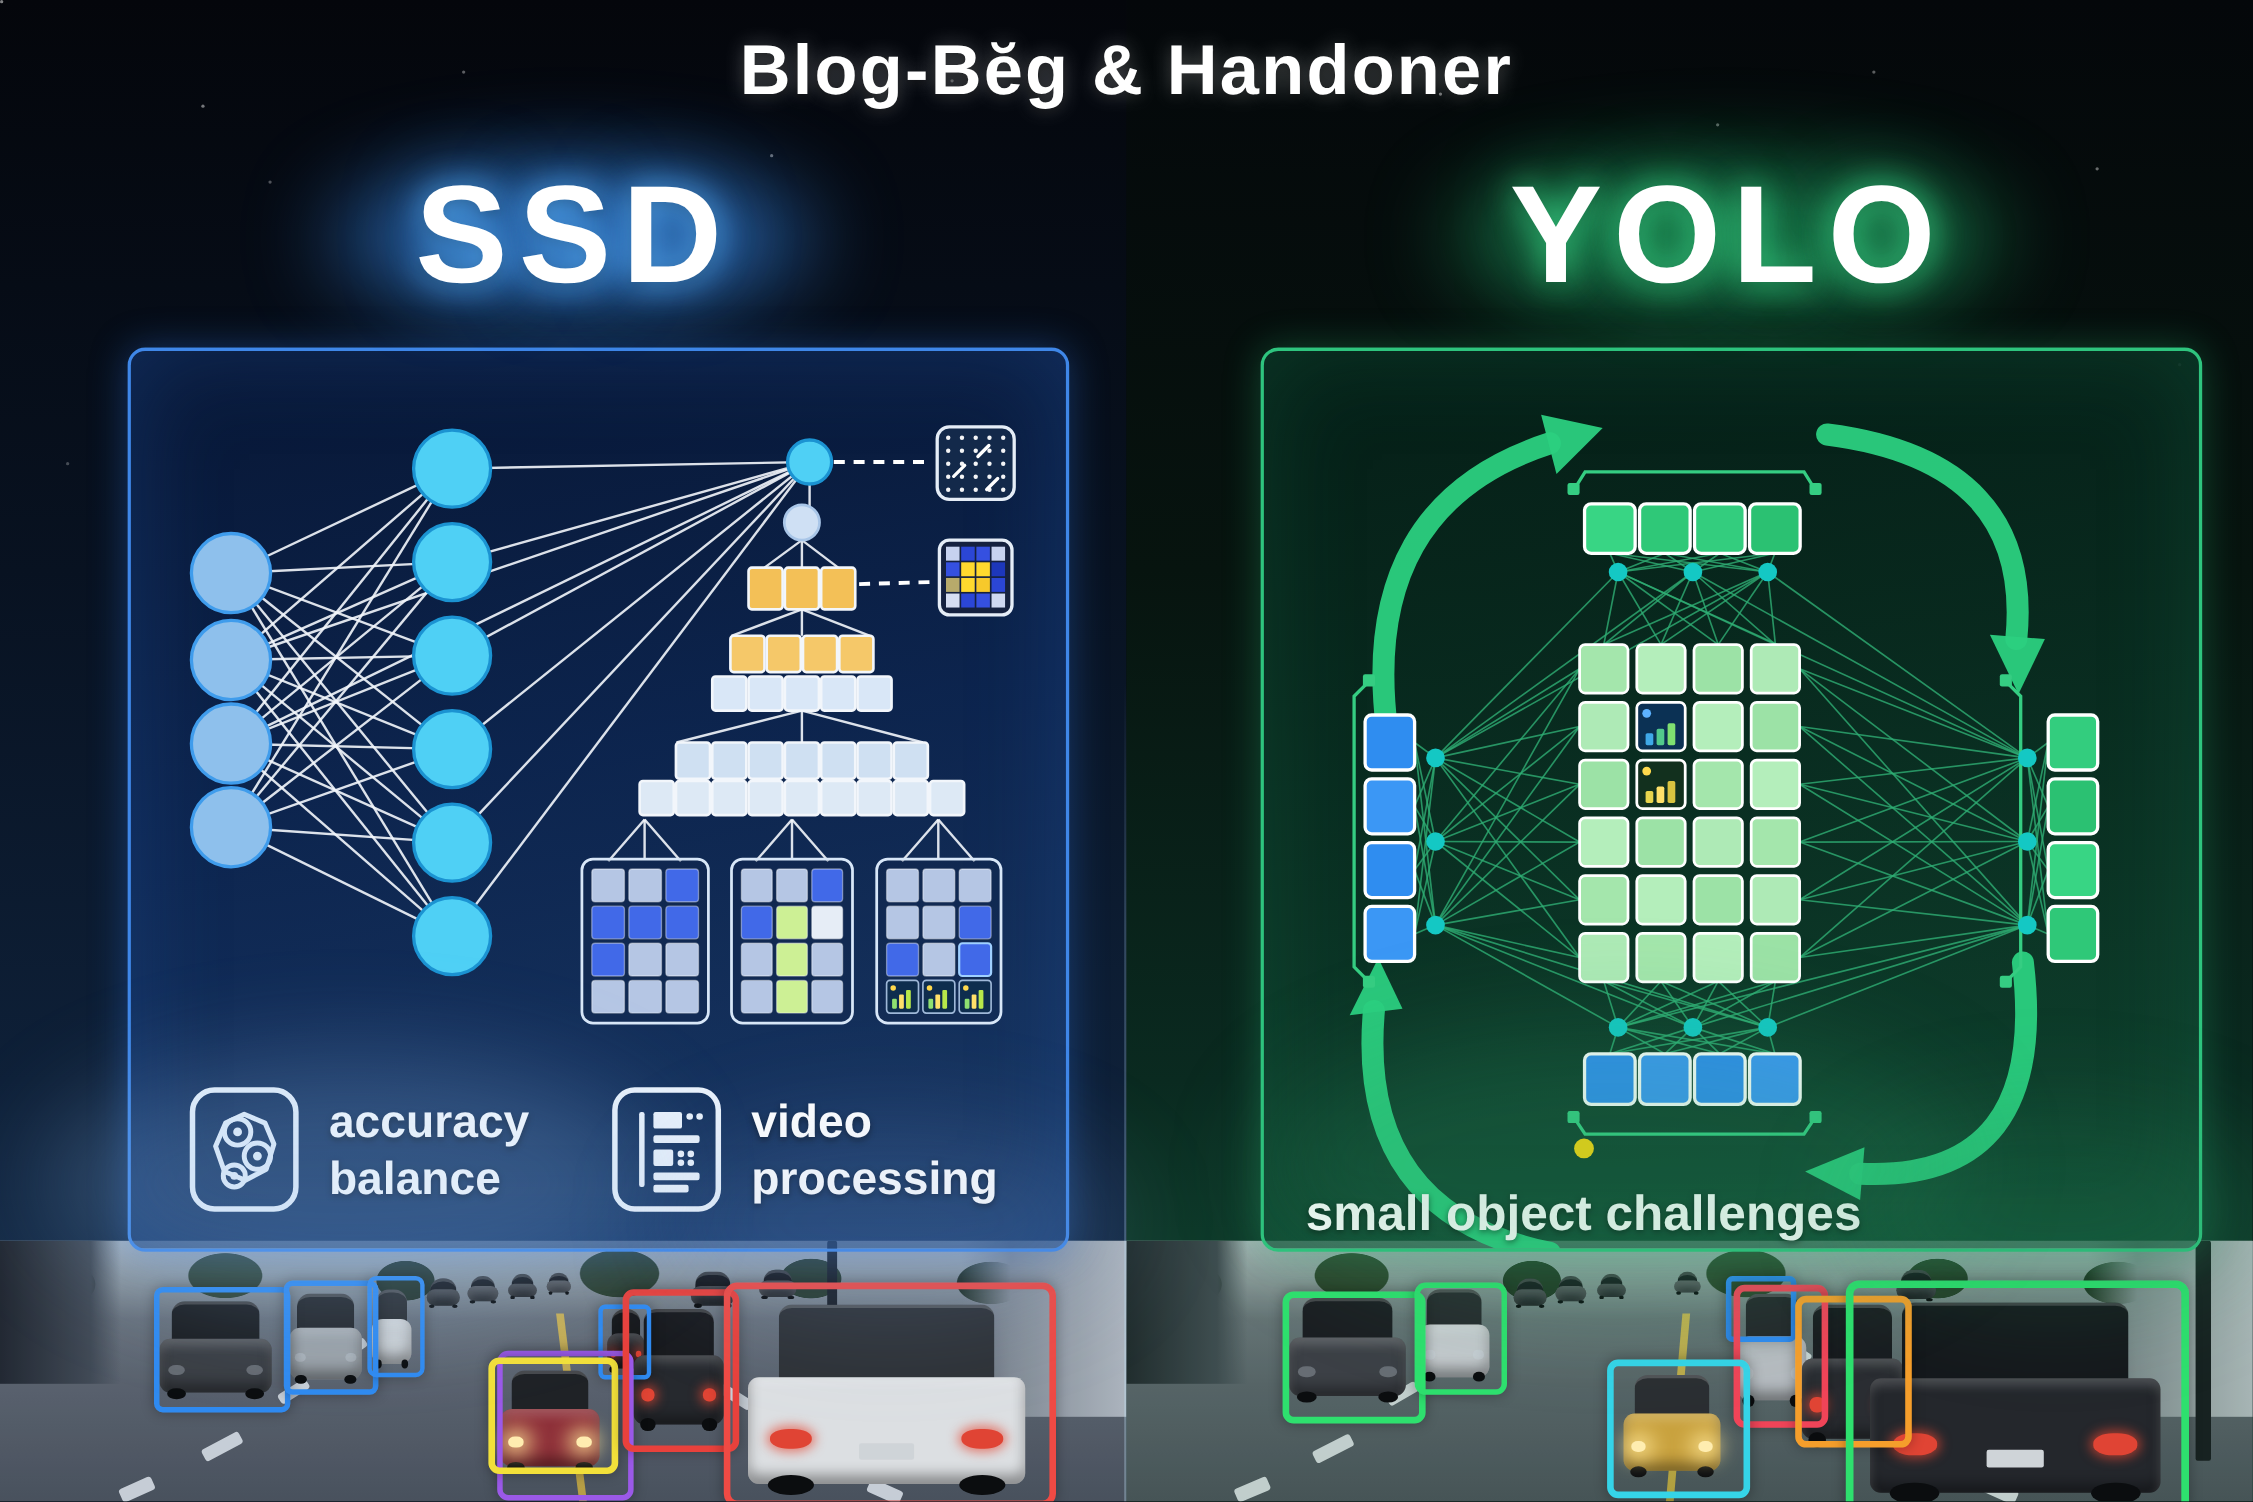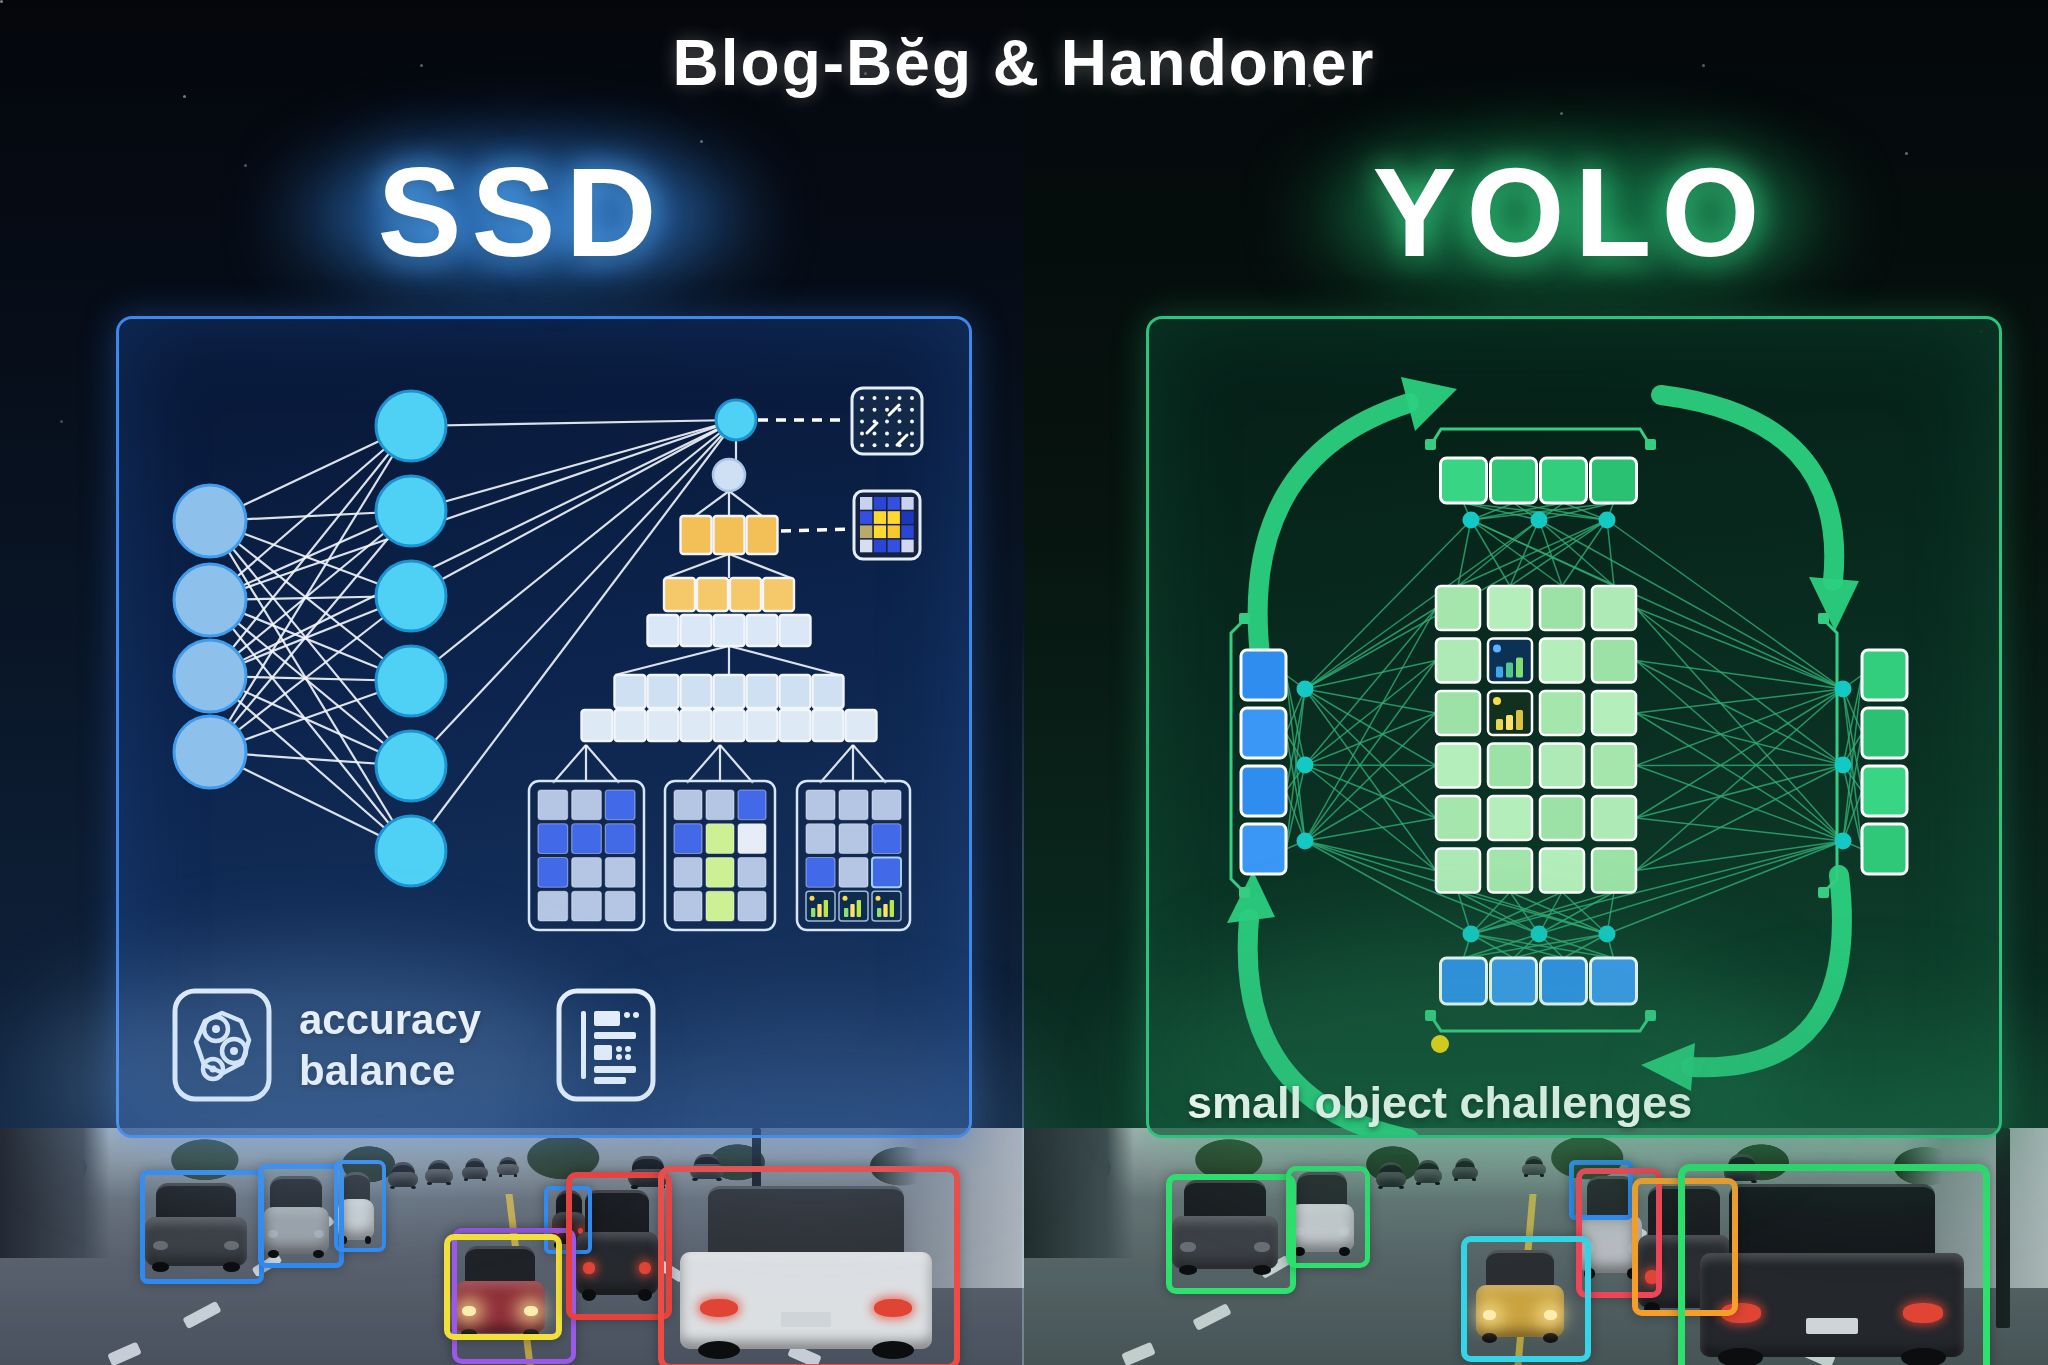--- a/index.html
+++ b/index.html
@@ -540,20 +540,22 @@
         <rect x="39" y="45" width="42" height="7" rx="2" fill="#eaf2fb"></rect>
         <rect x="39" y="58" width="18" height="15" rx="2" fill="#eaf2fb"></rect>
         <circle cx="64" cy="62" r="3" fill="#eaf2fb"></circle>
           <circle cx="73" cy="62" r="3" fill="#eaf2fb"></circle>
         <circle cx="64" cy="70" r="3" fill="#eaf2fb"></circle>
           <circle cx="73" cy="70" r="3" fill="#eaf2fb"></circle>
         <rect x="39" y="79" width="42" height="7" rx="2" fill="#eaf2fb"></rect>
         <rect x="39" y="90" width="32" height="7" rx="2" fill="#eaf2fb"></rect>
       </svg>
     </div>
+    <div class="feat-label">video
+processing</div>
   </div>
 </div>
 
 <div class="panel" id="yolo-panel">
   <svg id="yolo-svg" width="850" height="816" viewBox="0 0 850 816">
       <line x1="322" y1="201" x2="314.5" y2="184" stroke="#2fae74" stroke-width="1.5" opacity="0.8"></line>
       <line x1="322" y1="201" x2="364.5" y2="184" stroke="#2fae74" stroke-width="1.5" opacity="0.8"></line>
       <line x1="322" y1="201" x2="414.5" y2="184" stroke="#2fae74" stroke-width="1.5" opacity="0.8"></line>
       <line x1="322" y1="201" x2="464.5" y2="184" stroke="#2fae74" stroke-width="1.5" opacity="0.8"></line>
       <line x1="322" y1="201" x2="309" y2="267" stroke="#2fae74" stroke-width="1.5" opacity="0.8"></line>

